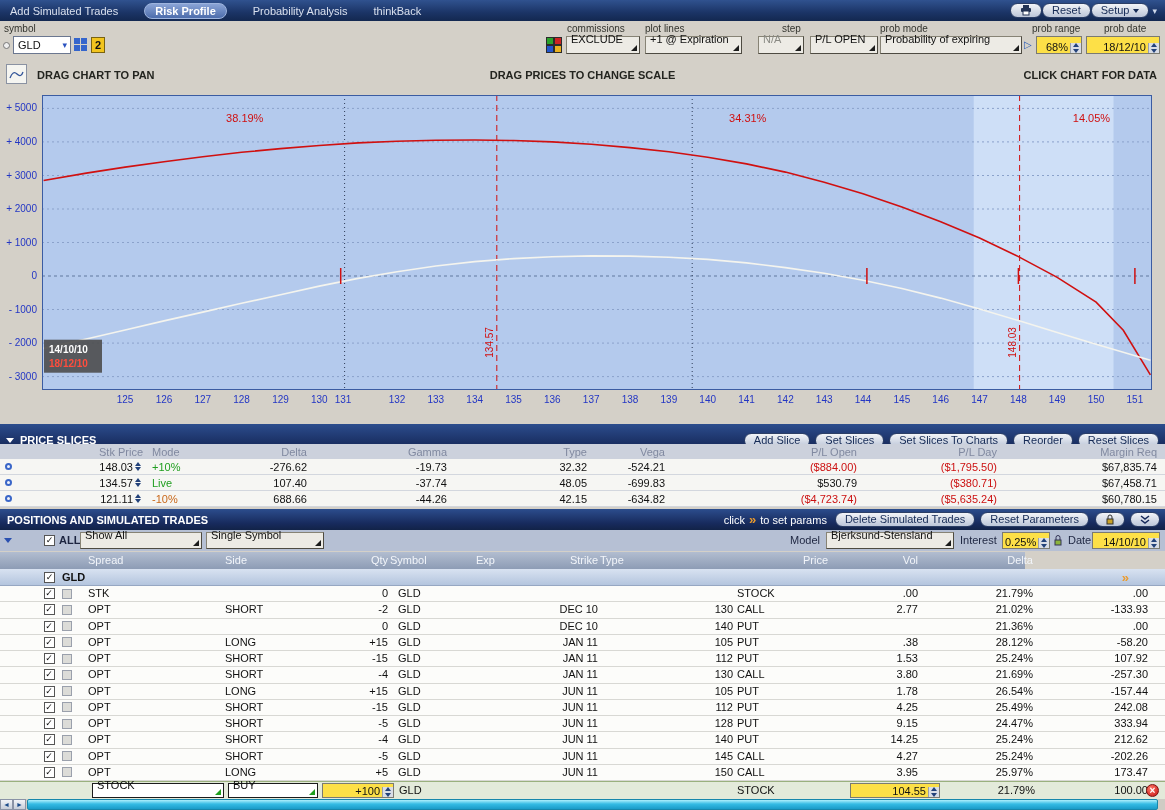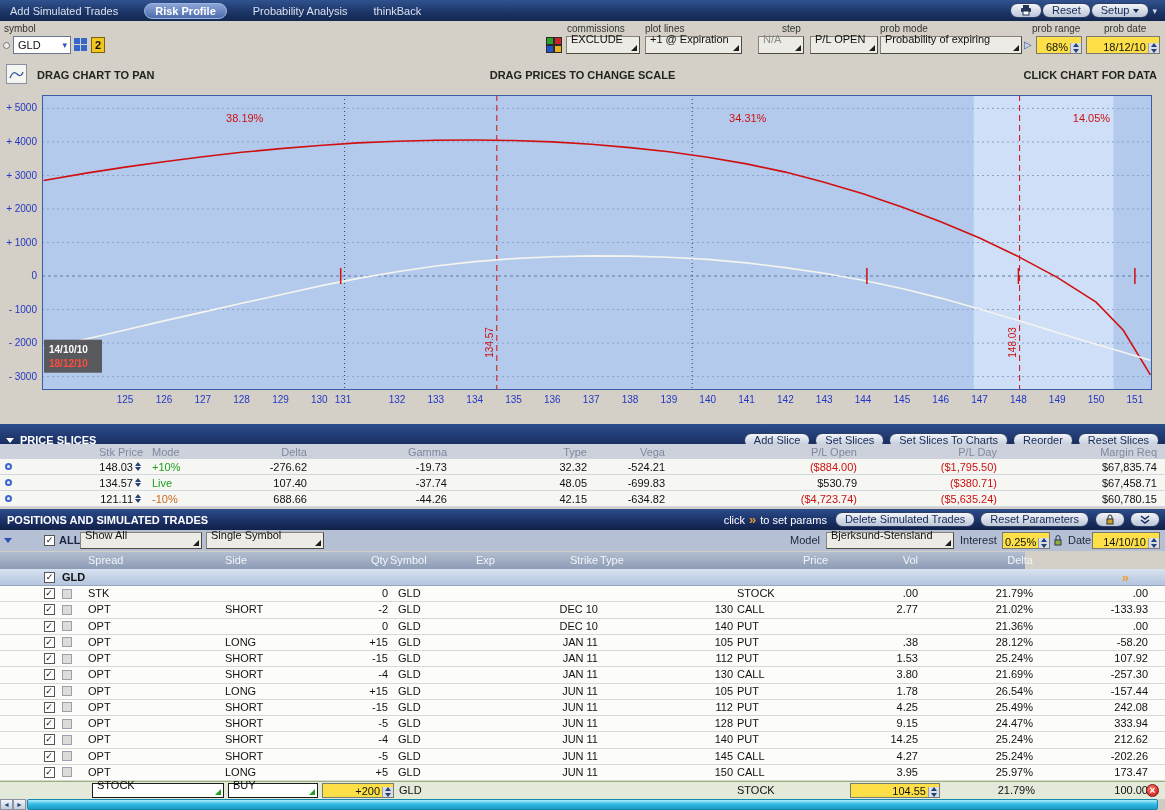--- a/index.html
+++ b/index.html
@@ -738,21 +738,21 @@
     <div class="pcell num">25.97%</div>
     <div class="pcell num">173.47</div>
     <div></div>
   </div>
   </div>
 
 <div id="edit-row">
   <div class="dd green" style="left:92px;width:132px">STOCK</div>
   <div class="dd green" style="left:228px;width:90px">BUY</div>
   <div class="spinbox" style="left:322px;width:72px">
-    <span class="sv">+200</span>
+    <span class="sv">+100</span>
     <span class="spin">
         <i class="u"></i>
         <i class="d"></i>
       </span>
   </div>
   <span class="edtxt" style="left:399px">GLD</span>
   <span class="edtxt" style="left:737px">STOCK</span>
   <div class="spinbox" style="left:850px;width:90px">
     <span class="sv">104.55</span>
     <span class="spin">

